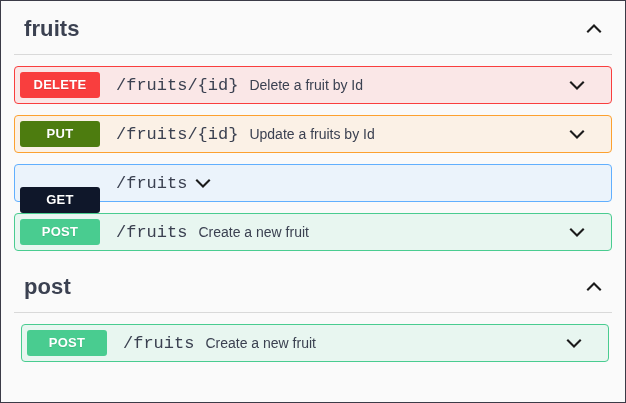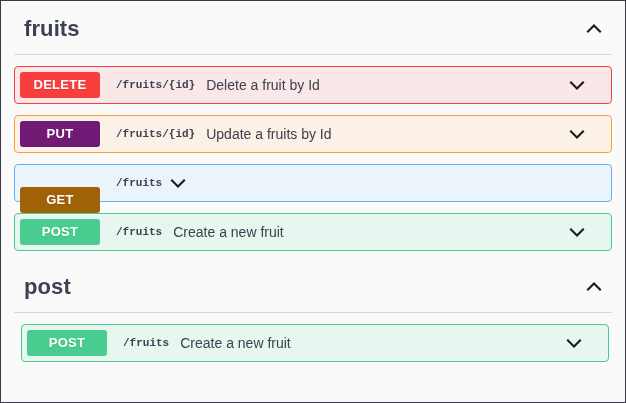--- a/index.html
+++ b/index.html
@@ -92,22 +92,22 @@
     color: #ffffff;
     font-family: "Liberation Sans", sans-serif;
     font-size: 13px;
     font-weight: bold;
     letter-spacing: 0.3px;
     text-shadow: 0 1px 0 rgba(0,0,0,0.10);
   }
 
   .op-path {
     font-family: "Liberation Mono", monospace;
-    font-size: 11px;
-    font-weight: bold;
+    font-size: 17px;
+    font-weight: normal;
     color: #3b4151;
     margin-left: 16px;
     white-space: nowrap;
   }
 
   .op-summary {
     font-family: "Liberation Sans", sans-serif;
     font-size: 14px;
     color: #3b4151;
     margin-left: 11px;
@@ -120,24 +120,24 @@
     width: 20px;
     height: 20px;
     margin-left: 6px;
   }
   .op-chev svg { display: block; width: 20px; height: 20px; }
 
   
   .m-delete .op-method { background: #f93e3e; }
   .op.m-delete { background: #fae7e7; border-color: #f93e3e; }
 
-  .m-put .op-method { background: #701a75; }
+  .m-put .op-method { background: #4d7c0f; }
   .op.m-put { background: #fbf1e6; border-color: #fca130; }
 
-  .m-get .op-method { background: #a16207; margin-top: 33px; }
+  .m-get .op-method { background: #0f172a; margin-top: 33px; }
   .op.m-get { background: #ebf3fb; border-color: #61affe; }
 
   .m-post .op-method { background: #49cc90; }
   .op.m-post { background: #e8f6f0; border-color: #49cc90; }
 </style>
 </head>
 <body>
 
 <div id="page">
 

